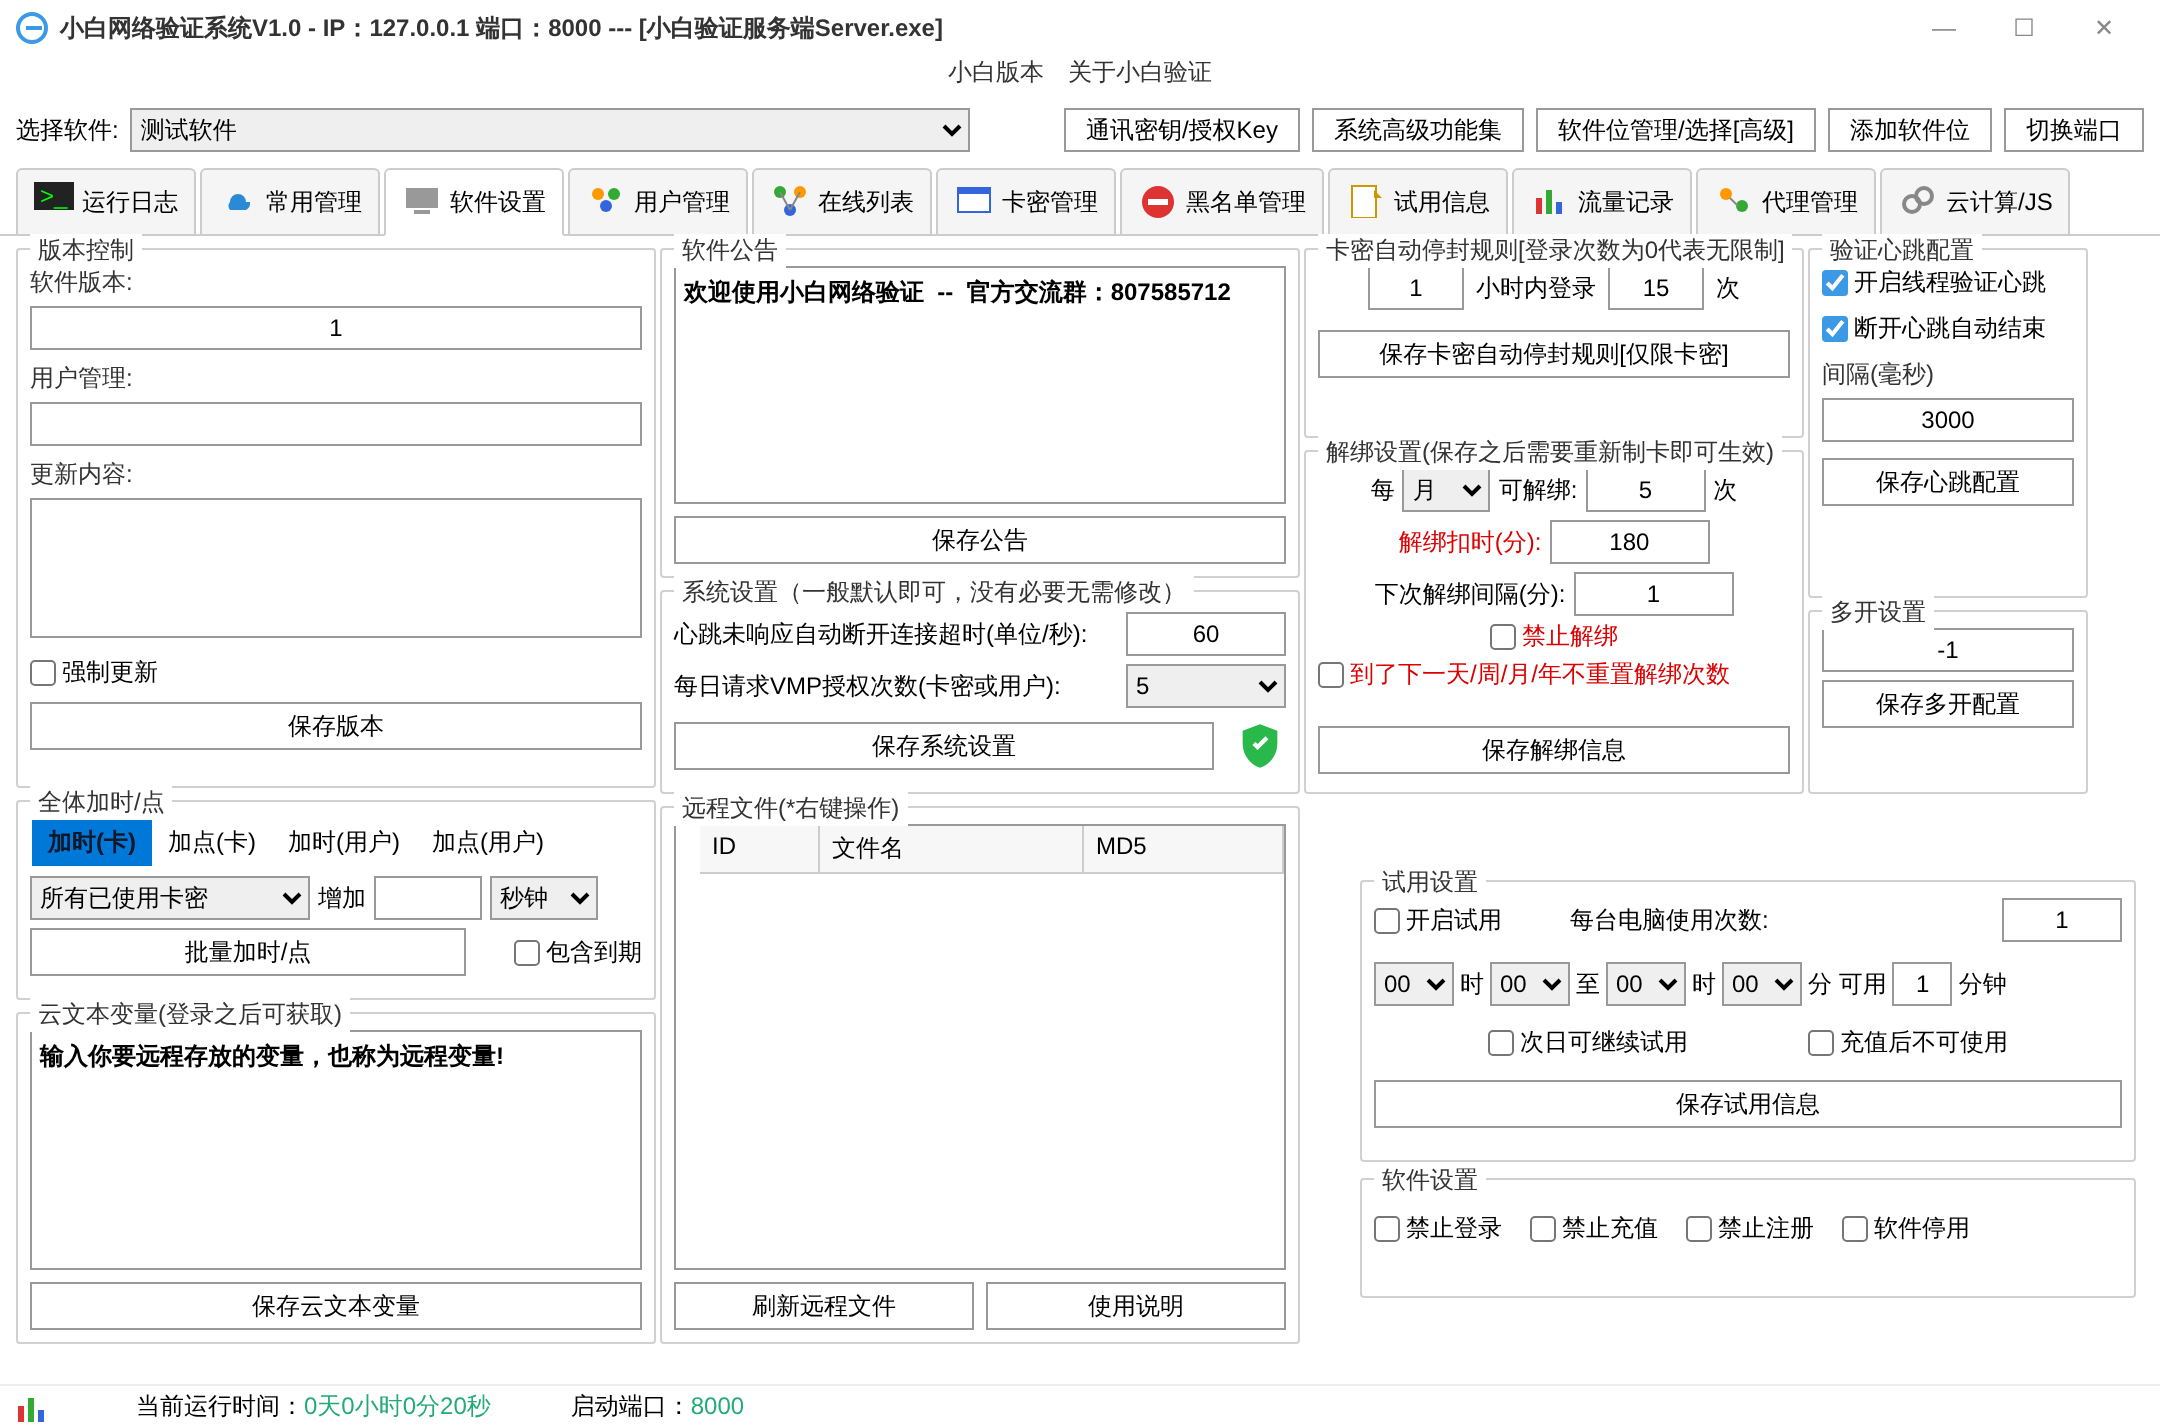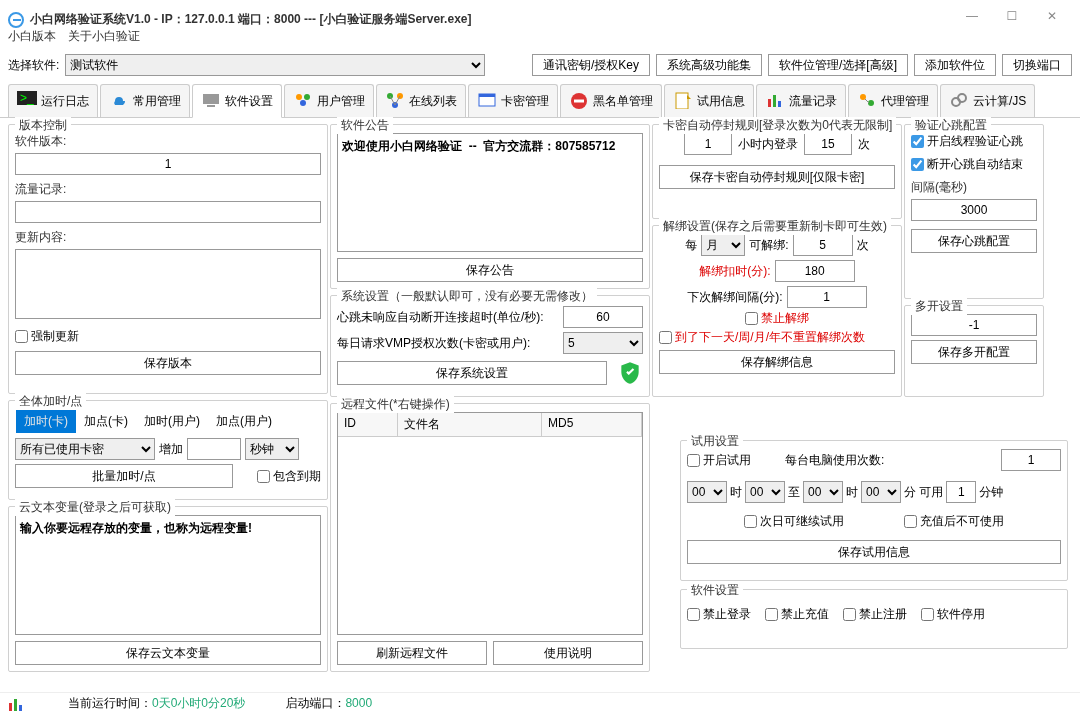--- a/index.html
+++ b/index.html
@@ -1,23 +1,23 @@
 <!DOCTYPE html>
 <html><head>
 <meta charset="utf-8">
 <style>
 * { box-sizing: border-box; margin: 0; padding: 0; font-family: "Microsoft YaHei", sans-serif; font-size: 12px; }
 body { background: #fff; width: 1080px; height: 714px; overflow: hidden; }
-.titlebar { height: 28px; display: flex; align-items: flex-end; padding: 0 8px; }
+.titlebar { height: 28px; display: flex; align-items: center; padding: 0 8px; }
 .titlebar .logo { width: 16px; height: 16px; border-radius: 50%; border: 2px solid #3b99e6; margin-right: 6px; position: relative; }
 .titlebar .logo::after { content: ''; position: absolute; width: 8px; height: 2px; background: #3b99e6; top: 5px; left: 3px; }
 .titlebar-text { color: #333; font-weight: bold; }
 .winbtns { margin-left: auto; display: flex; }
 .winbtn { width: 40px; height: 24px; text-align: center; line-height: 24px; color: #888; cursor: pointer; }
-.menubar { height: 22px; padding: 0 8px; display: flex; gap: 12px; color: #333; }
+.menubar { height: 22px; padding: 0 8px; display: flex; gap: 12px; color: #333; justify-content: center; }
 .menubar span { cursor: pointer; }
 .toolbar { height: 30px; display: flex; align-items: center; padding: 4px 8px; gap: 6px; }
 .toolbar select { height: 22px; width: 420px; border: 1px solid #999; }
 .toolbar button { height: 22px; padding: 0 10px; background: #fff; border: 1px solid #999; cursor: pointer; text-align: right; }
 .tabs { display: flex; border-bottom: 1px solid #ccc; padding: 4px 8px 0 8px; gap: 2px; }
 .tab { display: flex; align-items: center; gap: 4px; padding: 6px 8px; border: 1px solid #ccc; border-bottom: none; background: #f5f5f5; cursor: pointer; border-radius: 3px 3px 0 0; white-space: nowrap; }
 .tab.active { background: #fff; border-bottom: 1px solid #fff; margin-bottom: -1px; }
 .tab .ico { width: 20px; height: 20px; display: inline-block; }
 .content { display: flex; padding: 6px 8px; gap: 2px; height: 560px; }
 .col { display: flex; flex-direction: column; gap: 6px; }
@@ -26,23 +26,23 @@
 .lbl { color: #333; margin-bottom: 3px; display: block; }
 input[type=text], .txtbox { border: 1px solid #999; height: 22px; padding: 0 4px; background: #fff; }
 input[type=text]:read-only { background: #fff; }
 textarea { border: 1px solid #999; resize: none; padding: 4px; font-family: inherit; }
 .btn { border: 1px solid #999; background: #fff; height: 24px; cursor: pointer; }
 select.small { border: 1px solid #999; height: 22px; }
 .row { display: flex; align-items: center; gap: 4px; }
 .chk { display: flex; align-items: center; gap: 3px; }
 .seg { display: flex; border: 1px solid transparent; }
 .seg span { padding: 3px 8px; cursor: pointer; }
-.seg span.on { background: #0078d7; color: #e5e5e5; }
+.seg span.on { background: #0078d7; color: #0f172a; font-weight: bold; }
 .rfiles { border: 1px solid #999; flex: 1; display: flex; flex-direction: column; }
-.rfiles-head { display: flex; border-bottom: 1px solid #ccc; background: #f7f7f7; }
+.rfiles-head { display: flex; border-bottom: 1px solid #ccc; background: #f7f7f7; margin-left: 12px; }
 .rfiles-head span { padding: 3px 6px; border-right: 1px solid #ccc; }
 .statusbar { position: absolute; bottom: 0; left: 0; right: 0; height: 22px; display: flex; align-items: center; padding: 0 8px; gap: 40px; background: #fff; border-top: 1px solid #eee; }
 .statusbar .bars { display: inline-block; width: 20px; height: 14px; }
 .blue-chk input { accent-color: #3b99e6; }
 </style>
 </head>
 <body>
 
 <div class="titlebar">
   <span class="logo"></span>
@@ -155,21 +155,21 @@
     </div>
   </div>
 
 <div class="content">
 
   <div class="col" style="width:320px">
     <div class="group" style="height:270px">
       <span class="group-title">版本控制</span>
       <span class="lbl">软件版本:</span>
       <input type="text" style="width: 100%; text-align: center;" value="1">
-      <span class="lbl" style="margin-top:6px">流量记录:</span>
+      <span class="lbl" style="margin-top:6px">用户管理:</span>
       <input type="text" style="width: 100%;">
       <span class="lbl" style="margin-top:6px">更新内容:</span>
       <textarea style="width: 100%; height: 70px;"></textarea>
       <label class="chk" style="margin-top:6px">
           <input type="checkbox" style="">
           <span>强制更新</span>
         </label>
       <button class="btn" style="width:100%;margin-top:6px">保存版本</button>
     </div>
 
@@ -276,21 +276,21 @@
           <input type="text" style="width: 80px; text-align: center;" value="1">
         </div>
       <label class="chk" style="justify-content:center;margin-top:2px">
           <input type="checkbox" style="">
           <span style="color:#d00">禁止解绑</span>
         </label>
       <label class="chk" style="margin-top:2px">
           <input type="checkbox" style="">
           <span style="color:#d00">到了下一天/周/月/年不重置解绑次数</span>
         </label>
-      <button class="btn" style="width:100%;margin-top:4px">保存解绑信息</button>
+      <button class="btn" style="width:100%;margin-top:17px">保存解绑信息</button>
     </div>
 
   </div>
 
   <div class="col" style="width:140px">
     <div class="group" style="height:175px">
       <span class="group-title">验证心跳配置</span>
       <label class="chk blue-chk">
           <input type="checkbox" checked="" style="">
           <span>开启线程验证心跳</span>

